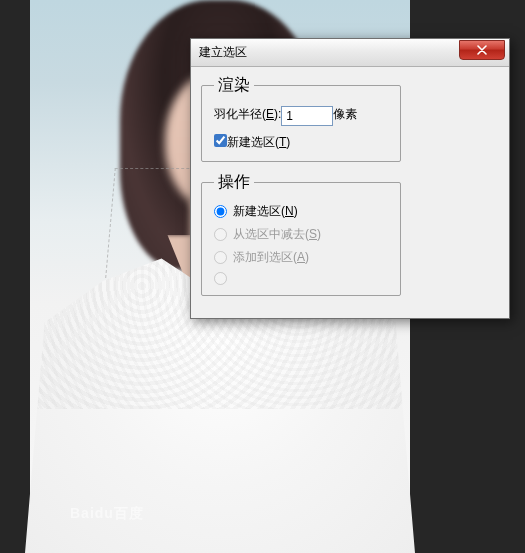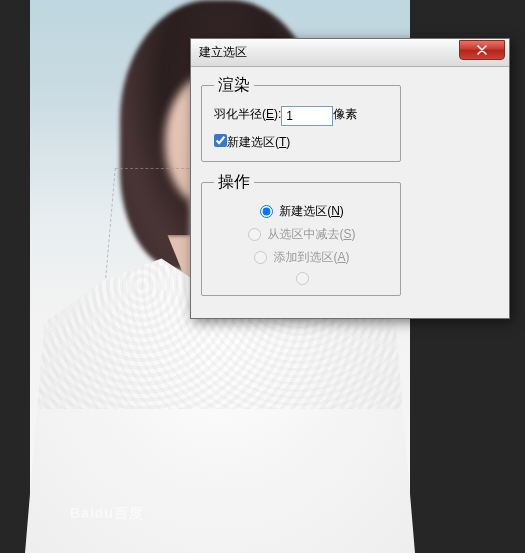--- a/index.html
+++ b/index.html
@@ -186,21 +186,20 @@
   .chk {
     width: 13px; height: 13px;
     accent-color: #3a78c8;
   }
   .radio-row {
     display: flex;
     align-items: center;
     gap: 6px;
     margin-bottom: 6px;
     font-size: 12px;
-    justify-content: center;
   }
   .radio-row:last-child { margin-bottom: 0; }
   .radio-row input { width: 13px; height: 13px; }
   .radio-row.disabled { color: #9a9a9a; }
   .radio-row.enabled { color: #000; }
   .underline { text-decoration: underline; }
 
   .dlg-btn {
     height: 22px;
     border: 1px solid #707070;

